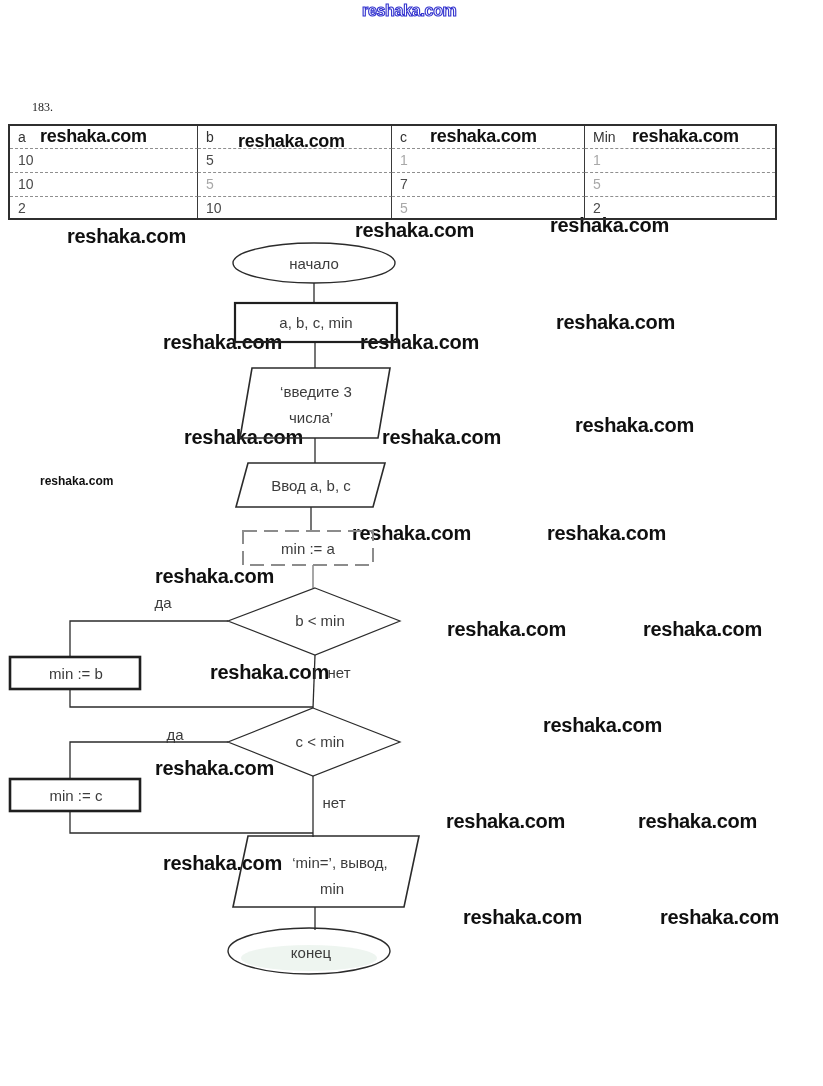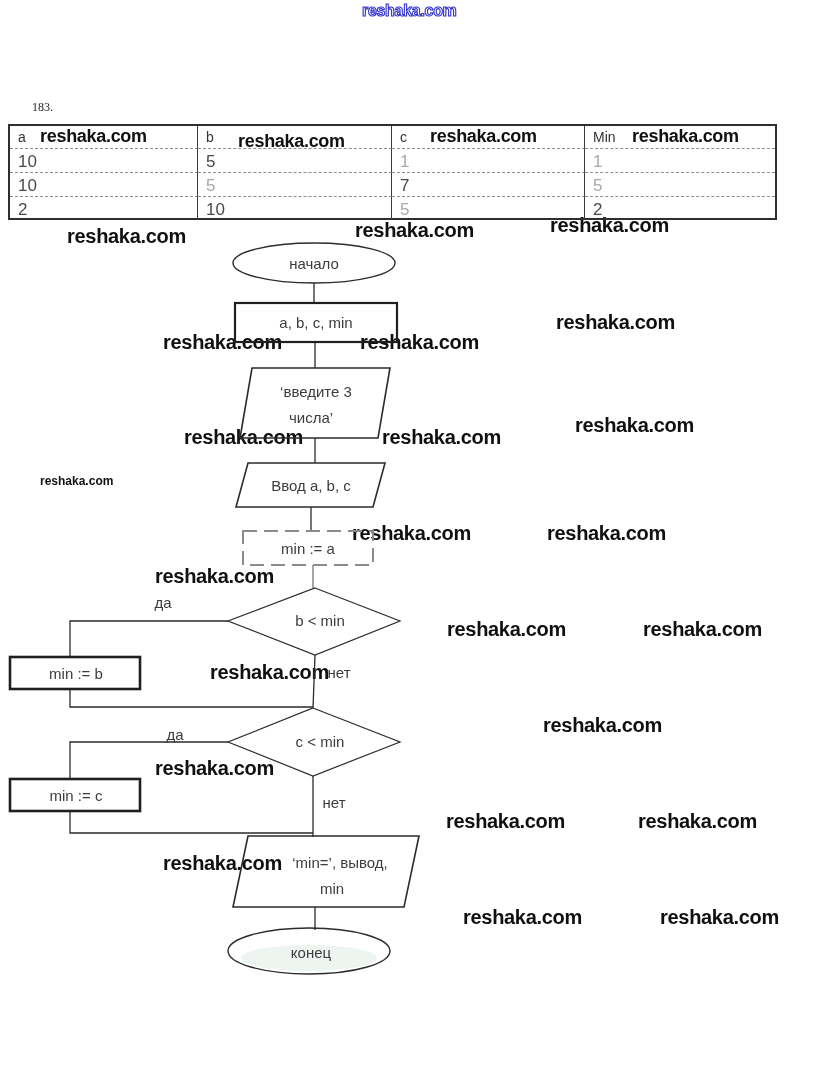--- a/index.html
+++ b/index.html
@@ -26,21 +26,21 @@
     font-family:"Liberation Serif", serif;font-size:12px;color:#222;margin-left:18px;
   }
   
   .data-table{
     position:absolute;left:8px;top:124px;width:769px;height:96px;z-index:2;
     border:2px solid #2f2f2f;box-sizing:border-box;
     display:grid;grid-template-columns:188px 194px 193px 1fr;grid-template-rows:23px 24px 24px 1fr;
   }
   .data-table .cell{
     box-sizing:border-box;border-right:1px solid #3a3a3a;border-bottom:1px dashed #8f8f8f;
-    padding:3px 0 0 8px;font-size:17px;color:#4a4a4a;background:transparent;
+    padding:3px 0 0 8px;font-size:14px;color:#4a4a4a;background:transparent;
   }
   .data-table .cell.last-col{border-right:none;}
   .data-table .cell.last-row{border-bottom:none;}
   .data-table .head{font-size:14px;color:#333;}
   .data-table .dim{color:#a8a8a8;}
   
   .flow-svg{position:absolute;left:0;top:0;z-index:3;}
   .flow-svg text{
     font-family:"Liberation Sans", sans-serif;font-size:15px;fill:#3c3c3c;
   }

